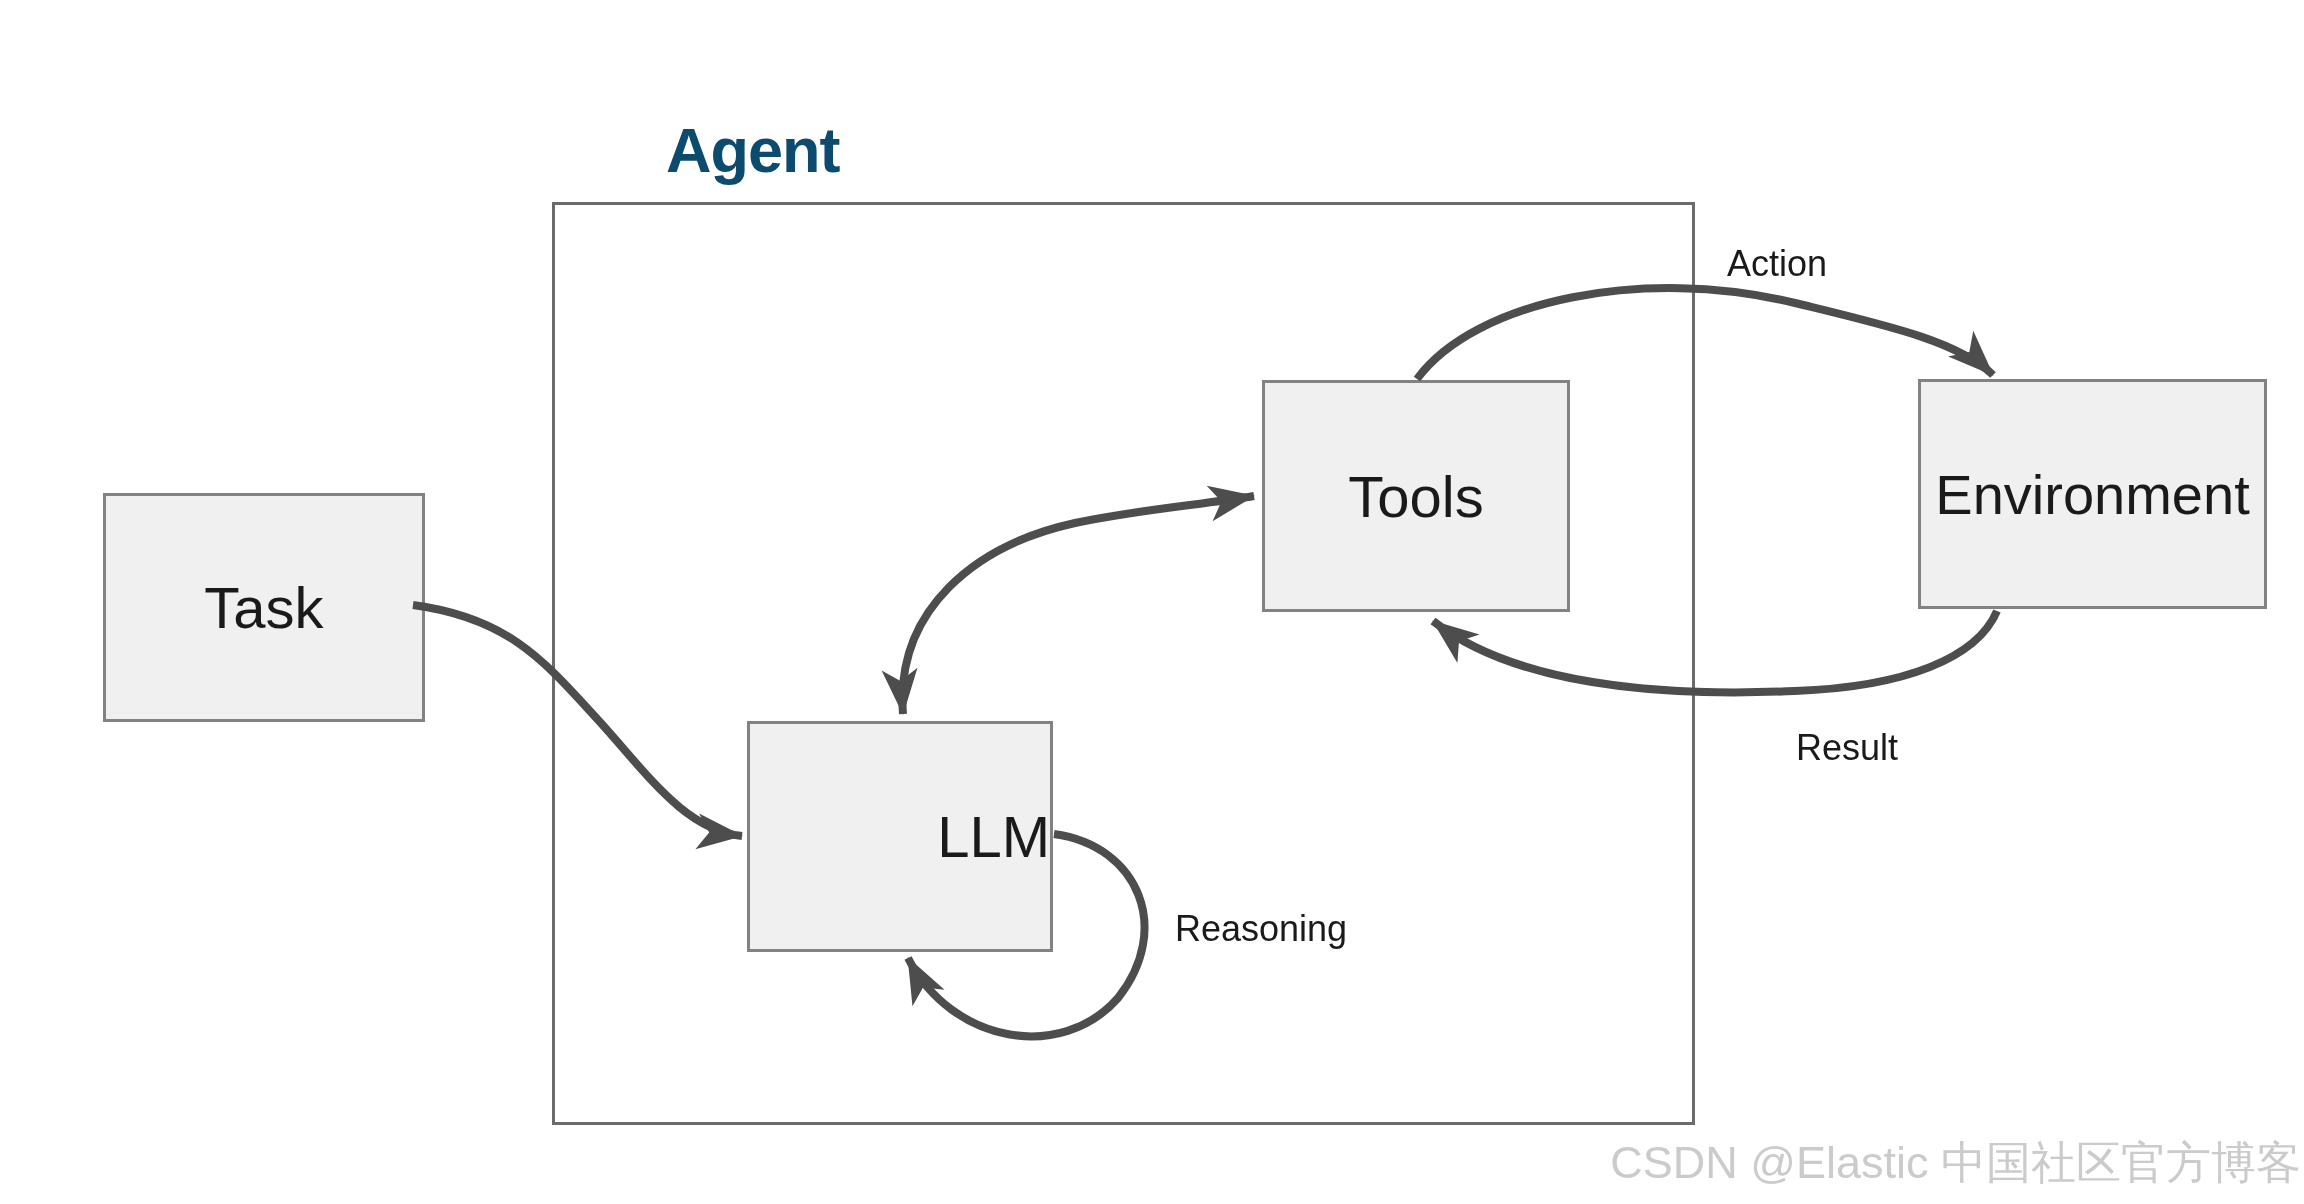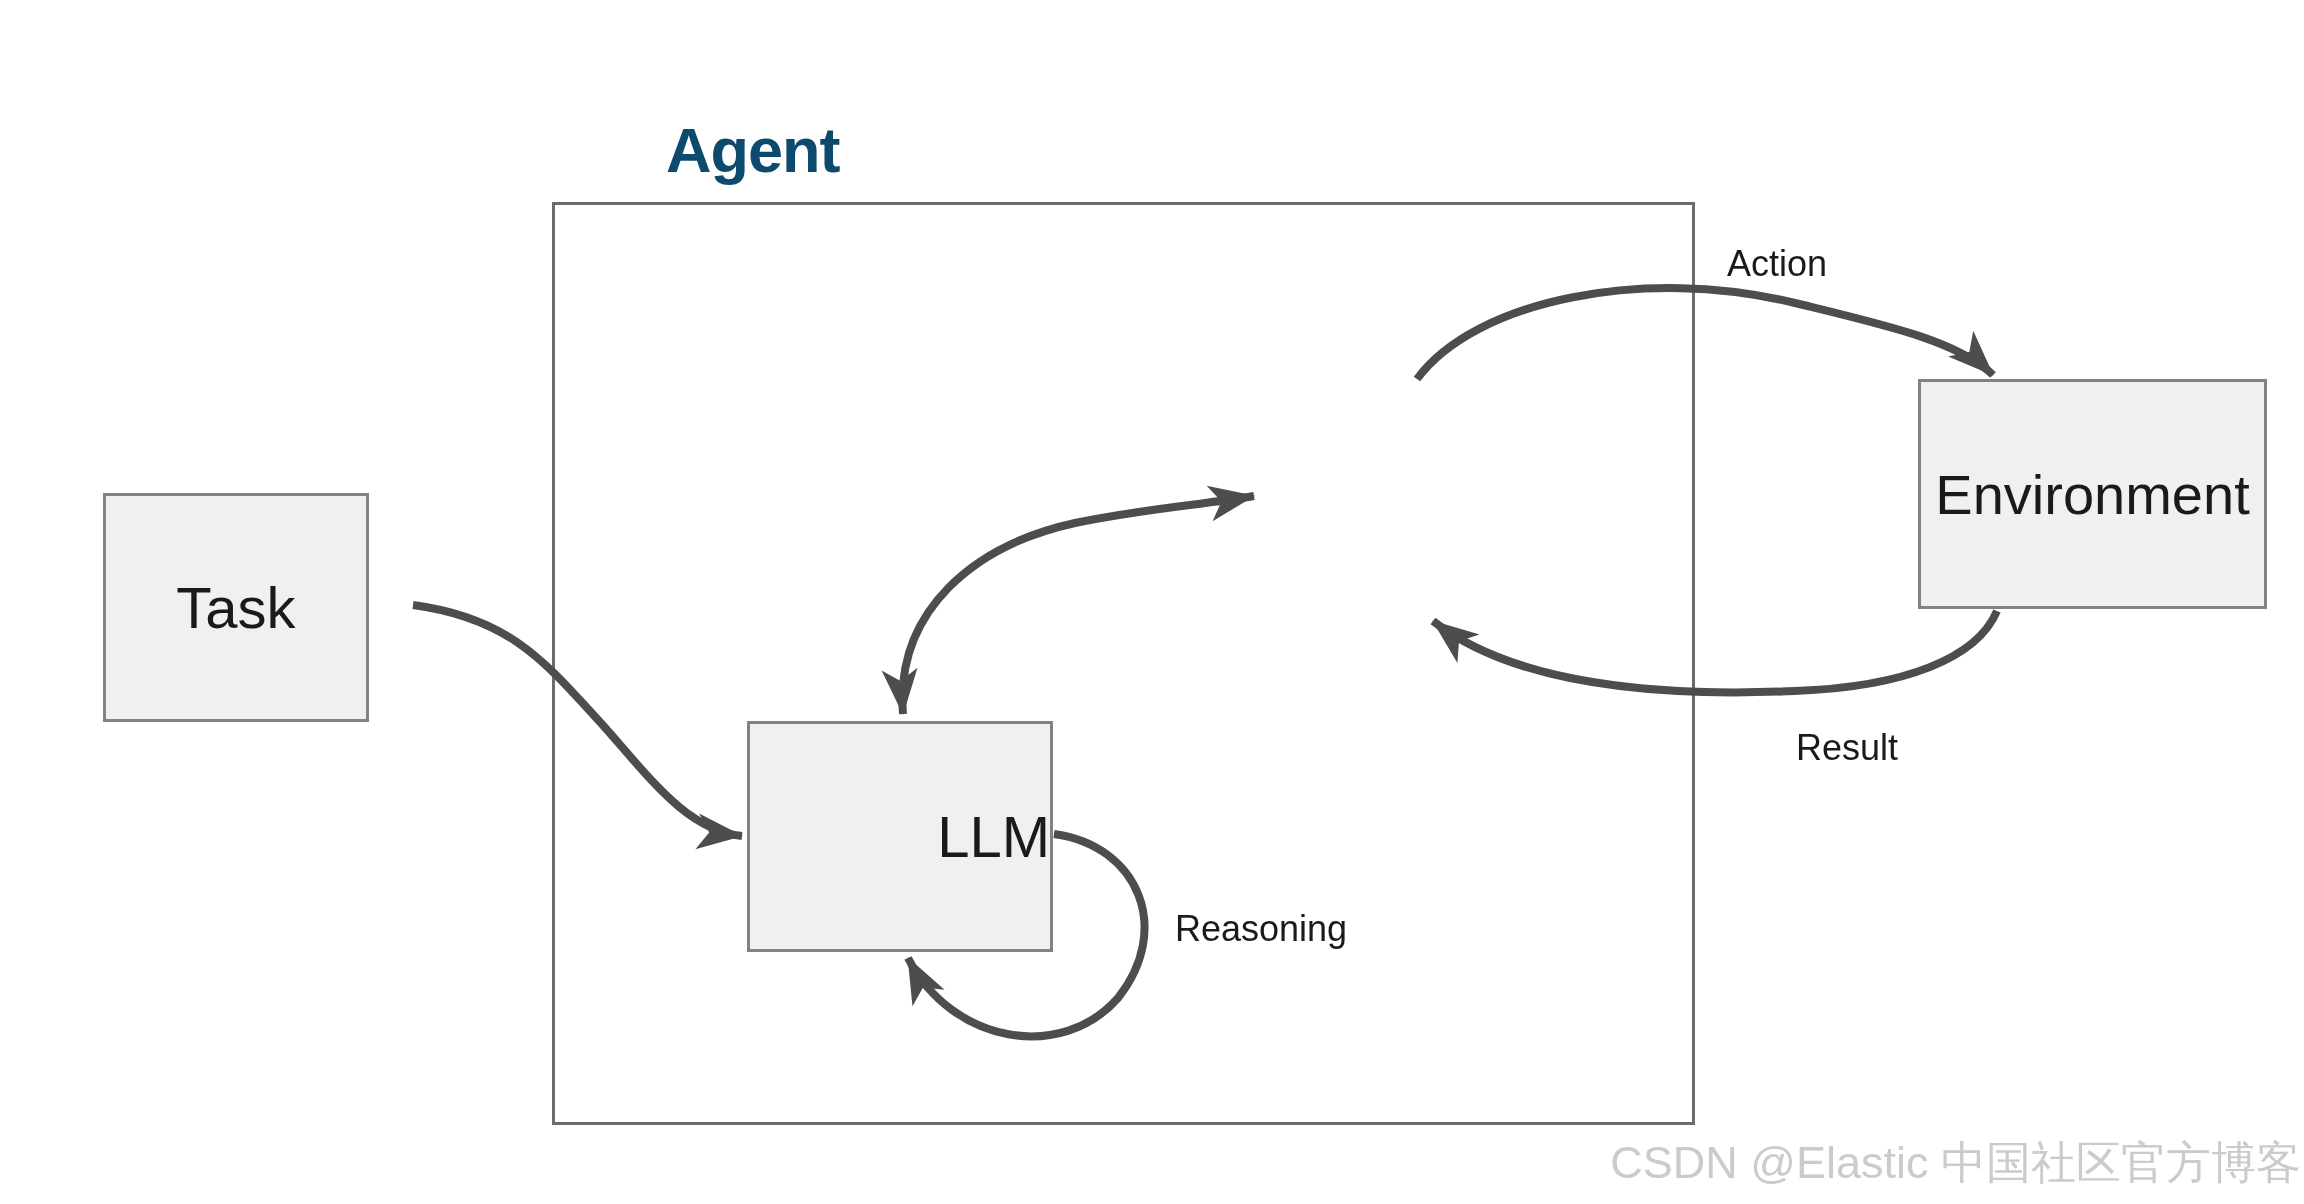--- a/index.html
+++ b/index.html
@@ -22,21 +22,21 @@
   .node{
     position:absolute;
     background:var(--node_fill);
     border:3px solid var(--node_border);
     box-sizing:border-box;
     display:flex;align-items:center;justify-content:center;
     color:var(--text);
     font-size:58px;
     z-index:1;
   }
-  #node-task       {left:103px; top:493px; width:266px; height:229px;}
+  #node-task       {left:103px; top:493px; width:322px; height:229px;}
   #node-llm        {left:747px; top:721px; width:306px; height:231px;justify-content:flex-end;}
   #node-tools      {left:1262px;top:380px; width:308px; height:232px;}
   #node-environment{left:1918px;top:379px; width:349px; height:230px; font-size:56px;}
   #agent-frame{
     position:absolute;
     left:552px;top:202px;width:1143px;height:923px;
     border:3px solid var(--frame_border);
     box-sizing:border-box;
     background:transparent;
     z-index:0;
@@ -89,20 +89,23 @@
   <div id="agent-title">Agent</div>
 
   <div class="node" id="node-task">
     <span>Task</span>
   </div>
 
   <div class="node" id="node-llm">
     <span>LLM</span>
   </div>
 
+  <div class="node" id="node-tools">
+    <span>Tools</span>
+  </div>
 
   <div class="node" id="node-environment">
     <span>Environment</span>
   </div>
 
   <svg id="edges-svg" viewBox="0 0 2304 1204" xmlns="http://www.w3.org/2000/svg">
     <defs>
       <marker id="arrow" markerUnits="userSpaceOnUse" markerWidth="52" markerHeight="42" refX="47" refY="20" orient="auto-start-reverse">
         <path class="arrowhead" d="M 2 2 L 48 20 L 2 38 L 14 20 Z"></path>
       </marker>

